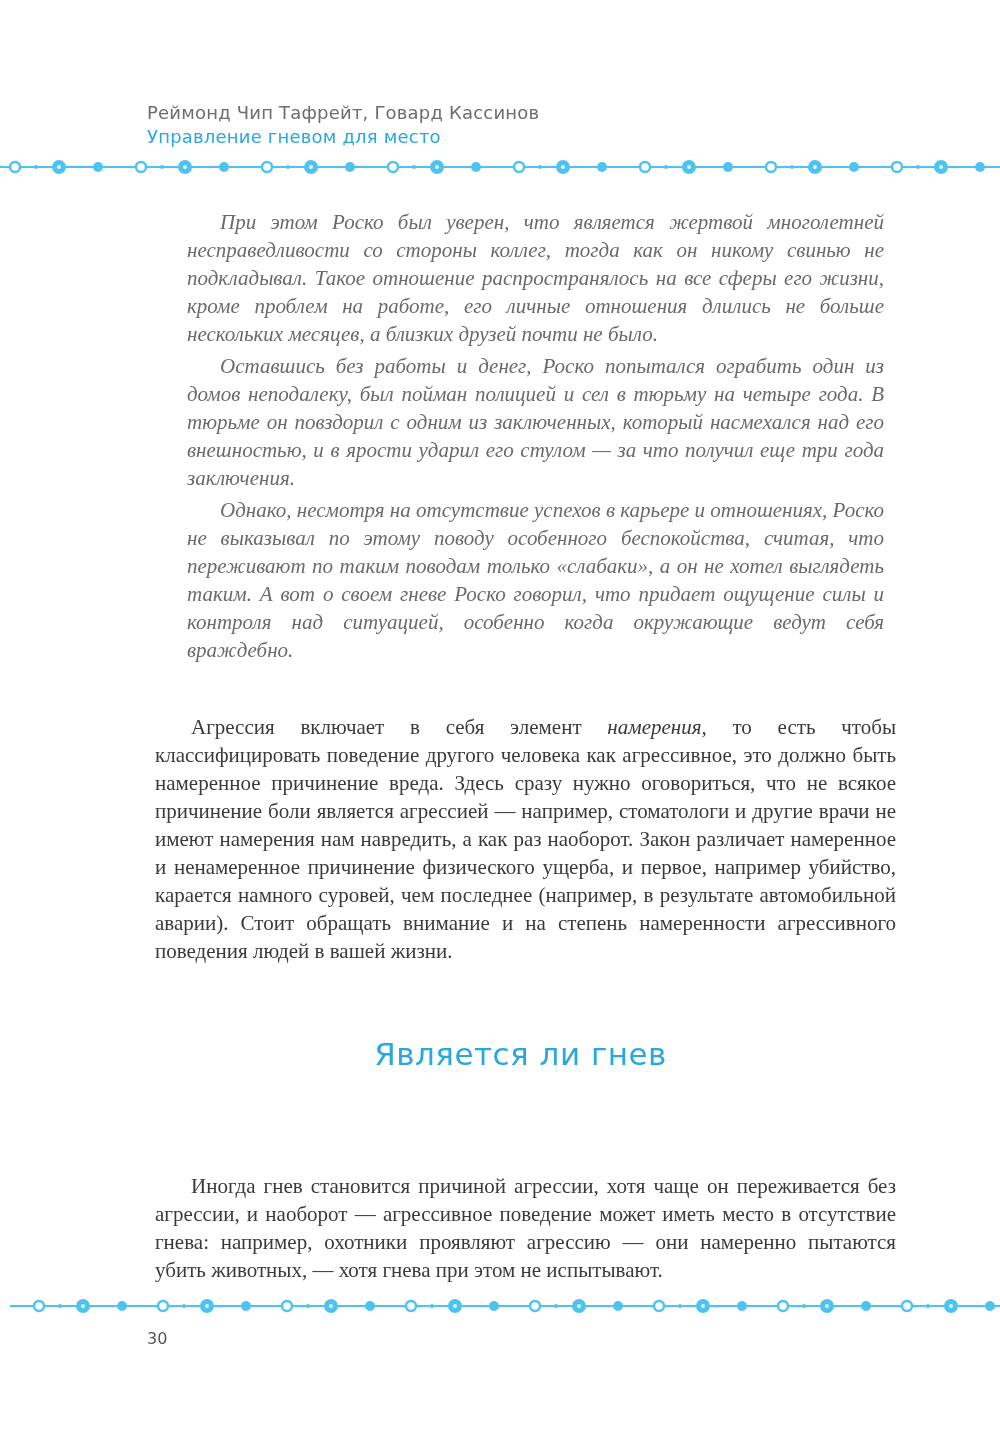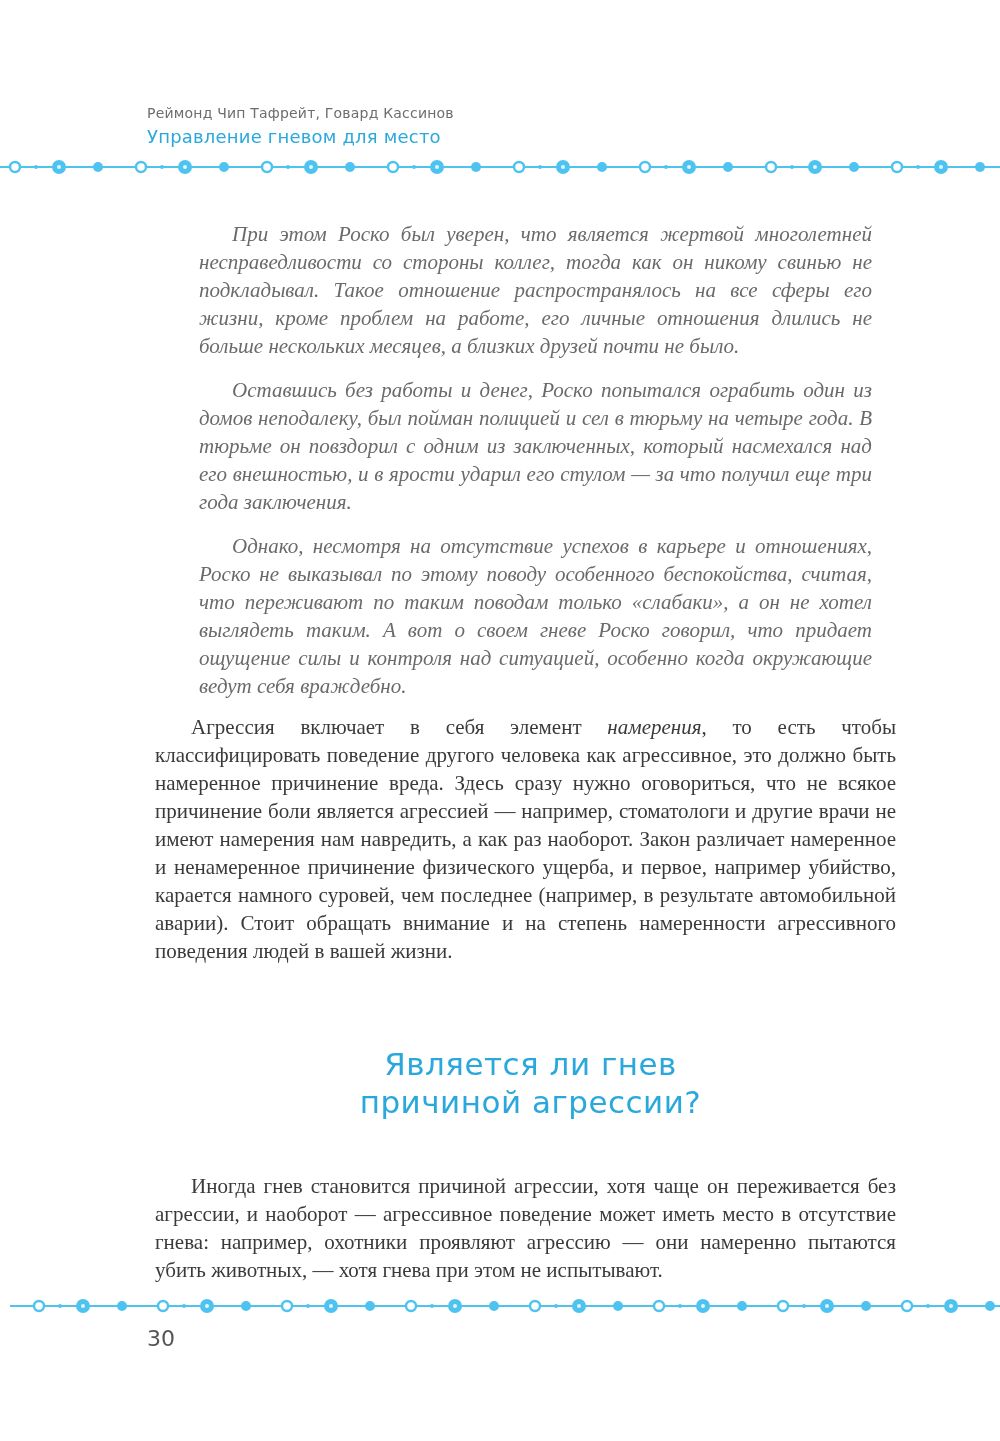--- a/index.html
+++ b/index.html
@@ -13,21 +13,21 @@
     }
     .running-header {
       position: absolute;
       left: 147px;
       top: 101px;
       font-family: "DejaVu Sans", sans-serif;
       font-weight: normal;
       line-height: 24px;
     }
     .header-authors {
-      font-size: 14px;
+      font-size: 18px;
       color: #6d6d6d;
       letter-spacing: 0.2px;
       display: block;
       height: 24px;
     }
     .header-title {
       font-size: 18px;
       color: #2aa8dc;
       letter-spacing: 0.2px;
       display: block;
@@ -46,21 +46,21 @@
       top: 204px;
       width: 705px;
       font-family: "Liberation Serif", "DejaVu Serif", serif;
       font-style: italic;
       font-size: 21px;
       line-height: 28px;
       color: #6a6a6a;
       text-align: justify;
     }
     .quote-block p {
-      margin: 16px;
+      margin: 4px;
       text-indent: 33px;
       text-align-last: left;
     }
     .body-para {
       position: absolute;
       left: 147px;
       width: 741px;
       font-family: "Liberation Serif", "DejaVu Serif", serif;
       font-size: 21px;
       line-height: 28px;
@@ -76,29 +76,29 @@
       position: absolute;
       left: 147px;
       width: 741px;
       top: 1032px;
       text-align: center;
       font-family: "DejaVu Sans", sans-serif;
       font-size: 31px;
       line-height: 38px;
       color: #2aa8dc;
       font-weight: normal;
-      margin: 13px;
+      margin: 3px;
       letter-spacing: 0.5px;
     }
     .page-number {
       position: absolute;
       left: 147px;
       top: 1325px;
       font-family: "DejaVu Sans", sans-serif;
-      font-size: 22px;
+      font-size: 16px;
       color: #555555;
       line-height: 28px;
     }
   </style>
 </head>
 <body>
 
 <div class="running-header">
   <span class="header-authors">Реймонд Чип Тафрейт, Говард Кассинов</span>
   <span class="header-title">Управление гневом для место</span>
@@ -217,21 +217,20 @@
 <div class="quote-block">
   <p>При этом Роско был уверен, что является жертвой многолетней несправедливости со стороны коллег, тогда как он никому свинью не подкладывал. Такое отношение распространялось на все сферы его жизни, кроме проблем на работе, его личные отношения длились не больше нескольких месяцев, а близких друзей почти не было.</p>
   <p>Оставшись без работы и денег, Роско попытался ограбить один из домов неподалеку, был пойман полицией и сел в тюрьму на четыре года. В тюрьме он повздорил с одним из заключенных, который насмехался над его внешностью, и в ярости ударил его стулом — за что получил еще три года заключения.</p>
   <p>Однако, несмотря на отсутствие успехов в карьере и отношениях, Роско не выказывал по этому поводу особенного беспокойства, считая, что переживают по таким поводам только «слабаки», а он не хотел выглядеть таким. А вот о своем гневе Роско говорил, что придает ощущение силы и контроля над ситуацией, особенно когда окружающие ведут себя враждебно.</p>
 </div>
 
 <p class="body-para para-1"><span>Агрессия включает в себя элемент </span><em>намерения</em><span>, то есть чтобы классифицировать поведение другого человека как агрессивное, это должно быть намеренное причинение вреда. Здесь сразу нужно оговориться, что не всякое причинение боли является агрессией — например, стоматологи и другие врачи не имеют намерения нам навредить, а как раз наоборот. Закон различает намеренное и ненамеренное причинение физического ущерба, и первое, например убийство, карается намного суровей, чем последнее (например, в результате автомобильной аварии). Стоит обращать внимание и на степень намеренности агрессивного поведения людей в вашей жизни.</span></p>
 
 <h2 class="section-heading">
   <span>Является ли гнев</span><br>
-  <span>причиной агрессии?</span>
 </h2>
 
 <p class="body-para para-2">Иногда гнев становится причиной агрессии, хотя чаще он переживается без агрессии, и наоборот — агрессивное поведение может иметь место в отсутствие гнева: например, охотники проявляют агрессию — они намеренно пытаются убить животных, — хотя гнева при этом не испытывают.</p>
 
 <div class="divider" style="top:1294px;">
   <svg id="divider-bottom" width="1000" height="24">
       <line x1="10" x2="1000" y1="12" y2="12" stroke="#4fc3f0" stroke-width="2"></line>
       <g>
         <circle cx="39" cy="12" r="5" fill="#ffffff" stroke="#4fc3f0" stroke-width="2.5"></circle>
       </g>

